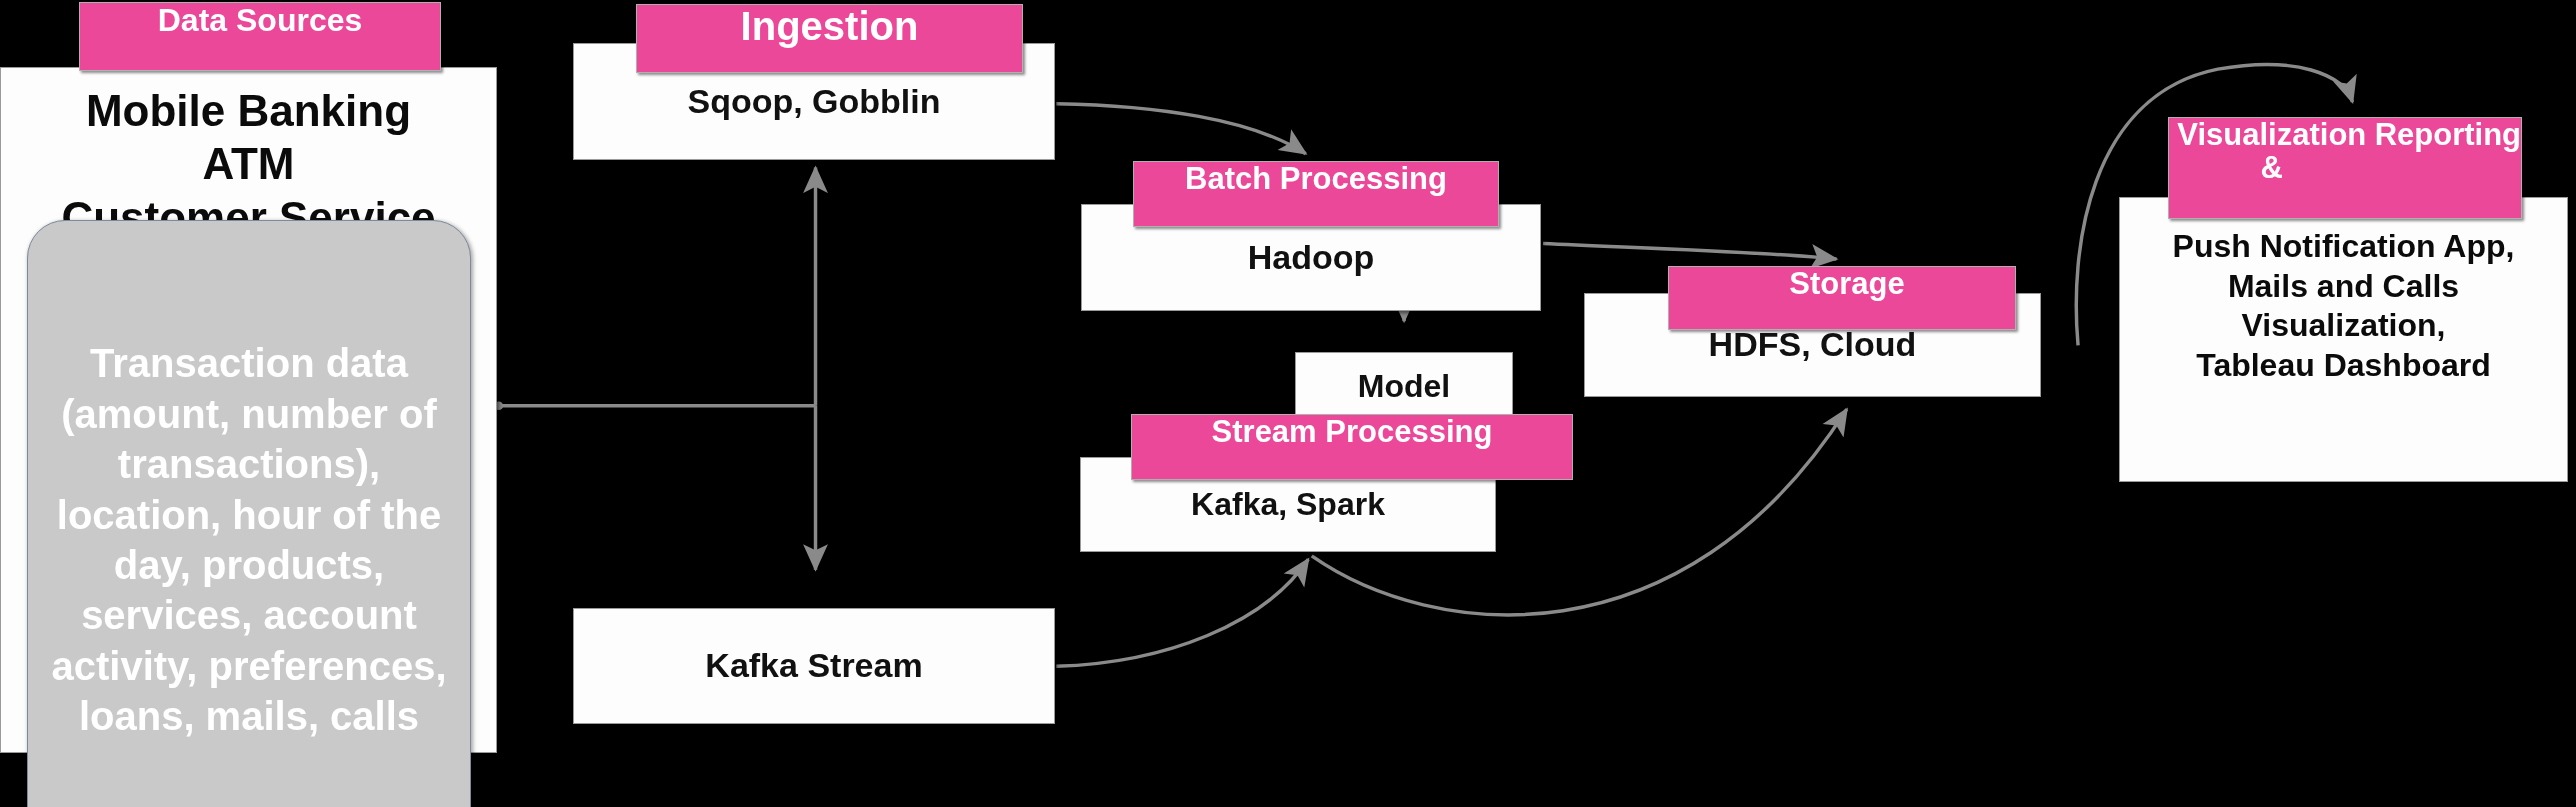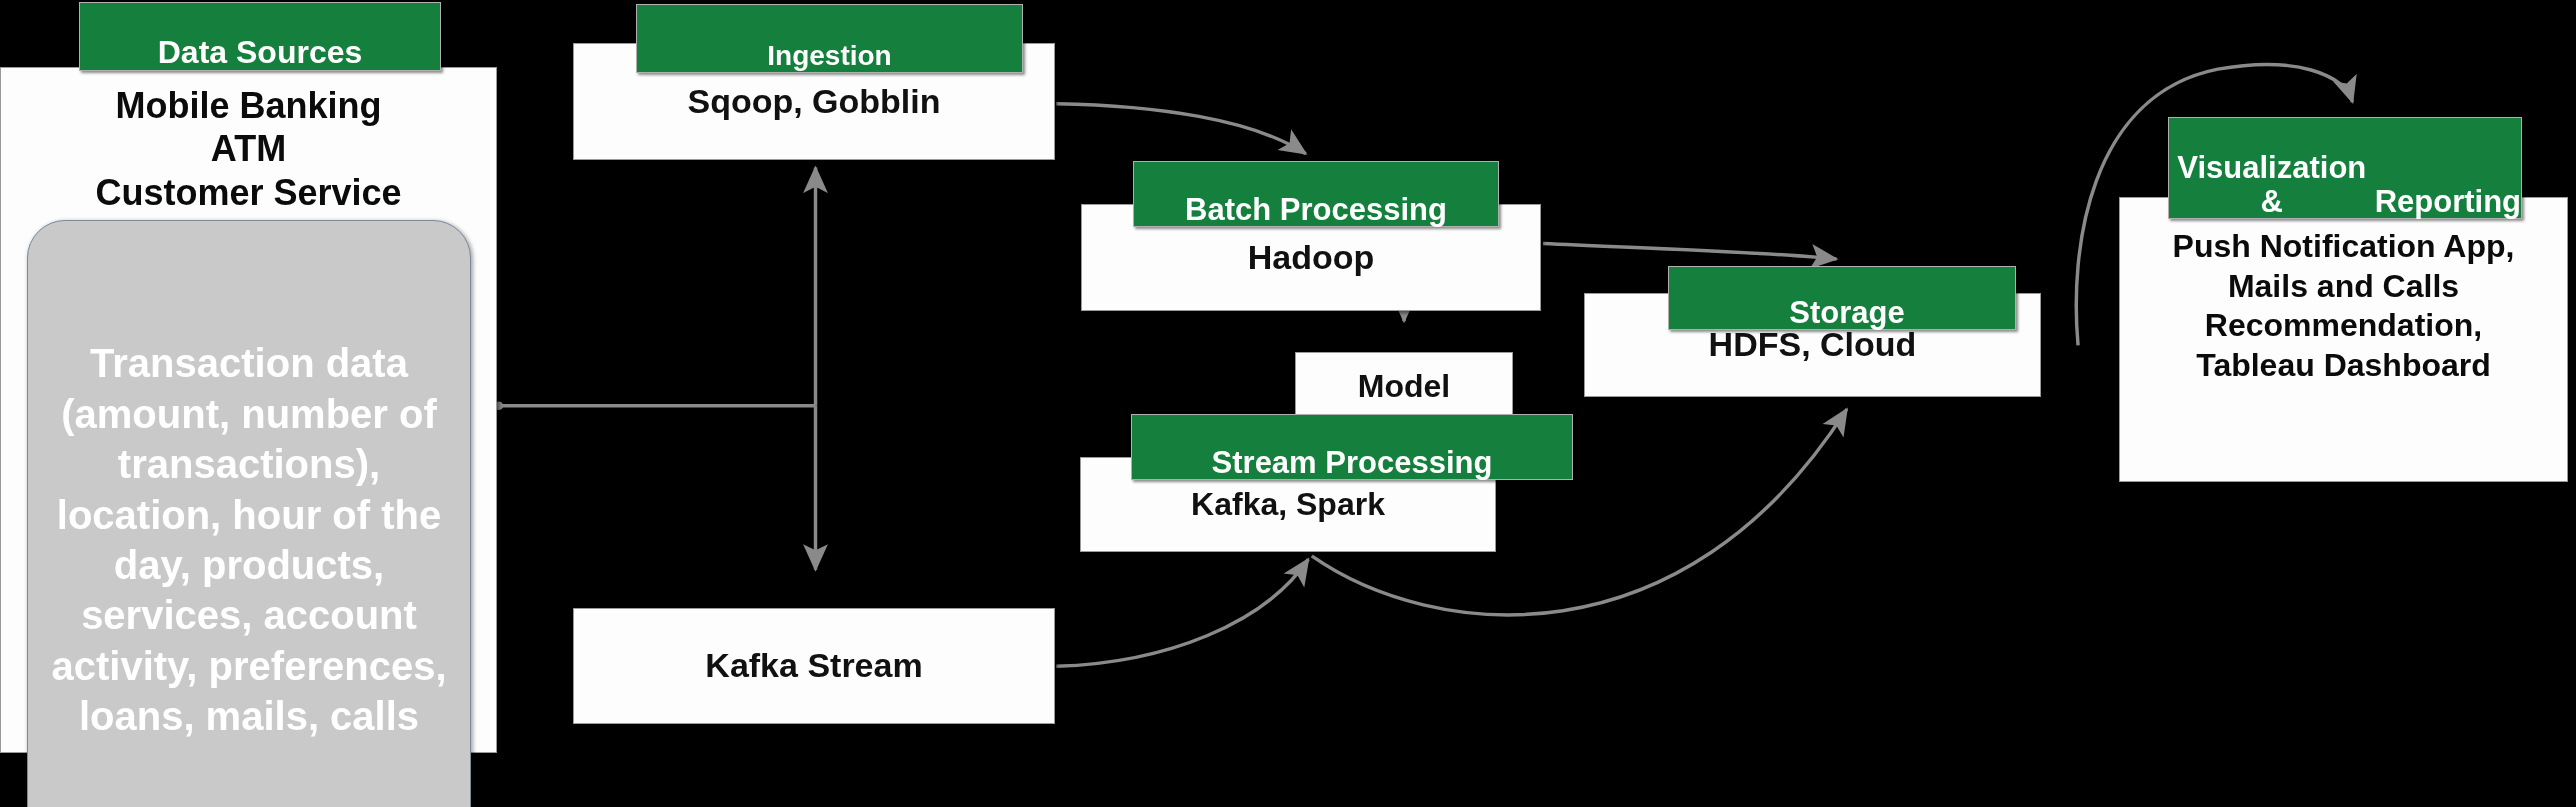--- a/index.html
+++ b/index.html
@@ -24,27 +24,27 @@
     position: absolute;
     left: 0;
     top: 0;
     width: 2576px;
     height: 808px;
     pointer-events: none;
     z-index: 1;
   }
   .stage-header {
     position: absolute;
-    background: #15803d;
+    background: #ec4899;
     border: 0.9px solid #b0b0b0;
     color: #ffffff;
     font-weight: 700;
     text-align: center;
     display: flex;
-    align-items: flex-end;
+    align-items: flex-start;
     justify-content: center;
     box-sizing: border-box;
     line-height: 1.08;
     z-index: 4;
     box-shadow: 1.7px 1.7px 2.6px rgba(0,0,0,0.45);
   }
   .stage-body {
     position: absolute;
     background: #fdfdfd;
     border: 0.9px solid #9a9a9a;
@@ -64,21 +64,21 @@
   #ds-header {
     left: 79px;  top: 1.7px;  width: 362px;  height: 69px;
     font-size: 32px;
   }
   #ds-body {
     left: 0px;  top: 67px;  width: 497px;  height: 686px;
     display: block;
     padding-top: 15.5px;
   }
   #ds-list {
-    font-size: 36px;
+    font-size: 44px;
     font-weight: 700;
     color: #0b0b0b;
     line-height: 1.22;
     text-align: center;
     padding: 0 8.6px;
   }
   #ds-chip {
     position: absolute;
     left: 26px;
     top: 152px;
@@ -96,21 +96,21 @@
   }
   #ds-chip-text {
     font-size: 40px;
     font-weight: 700;
     color: #ffffff;
     line-height: 1.26;
     padding: 0 19px;
   }
 
   
-  #ing-header { left: 636px; top: 3.5px;  width: 387px; height: 69px; font-size: 28px; }
+  #ing-header { left: 636px; top: 3.5px;  width: 387px; height: 69px; font-size: 40px; }
   #ing-body   { left: 573px; top: 43px; width: 482px; height: 117px; font-size: 34px; }
 
   
   #rti-header { left: 632px; top: 573px; width: 380px; height: 66px; font-size: 31px; }
   #rti-body   { left: 573px; top: 608px; width: 482px; height: 116px; font-size: 34px; }
 
   
   #bp-header  { left: 1133px; top: 161px; width: 366px; height: 66px; font-size: 31px; }
   #bp-body    { left: 1081px; top: 204px; width: 460px; height: 107px; font-size: 34px; }
 
@@ -224,18 +224,18 @@
     <span>HDFS, Cloud</span>
   </div>
 
   <div class="stage-header" id="vz-header">
     <span>Visualization &amp;</span>
     <span>Reporting</span>
   </div>
   <div class="stage-body" id="vz-body">
     <div id="vz-text" style="white-space:pre-line;">Push Notification App,
 Mails and Calls
-Recommendation,
+Visualization,
 Tableau Dashboard</div>
   </div>
 
 </div>
 
 
 </body></html>

